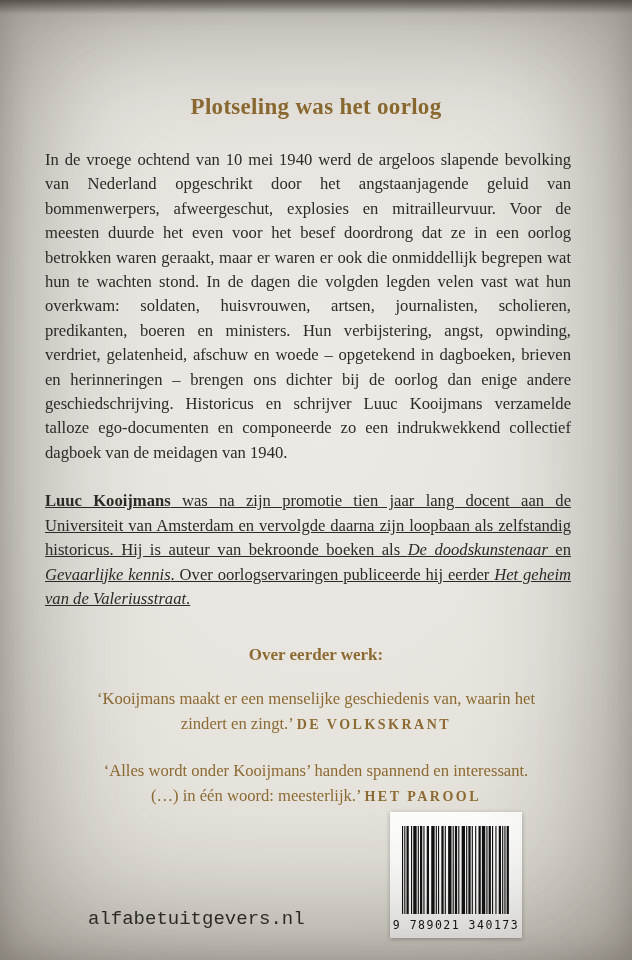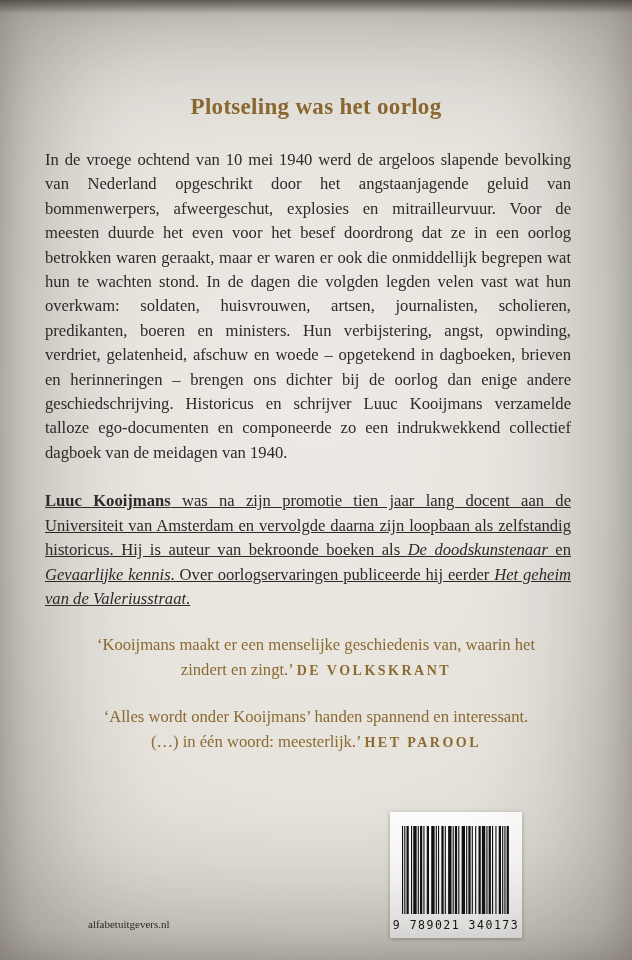--- a/index.html
+++ b/index.html
@@ -63,22 +63,23 @@
   .quote .source{
     font-size:14px;
     letter-spacing:2.5px;
     font-weight:bold;
     text-align:center;
   }
   .publisher{
     position:absolute;
     left:88px;
     bottom:30px;
-    font-size:11px;
+    font-size:19px;
     color:#2e2b27;
+    font-family:Liberation Mono, monospace;
   }
   .barcode-box{
     position:absolute;
     right:110px;
     bottom:22px;
     width:132px;
     height:126px;
     background:#fdfdfc;
     box-shadow:0 1px 4px rgba(40,35,28,0.35);
     display:flex;
@@ -107,20 +108,21 @@
 
 <div class="cover">
   <div class="content">
 
     <h1 class="title">Plotseling was het oorlog</h1>
 
     <p class="body-text">In de vroege ochtend van 10 mei 1940 werd de argeloos slapende bevolking van Nederland opgeschrikt door het angstaanjagende geluid van bommenwerpers, afweergeschut, explosies en mitrailleurvuur. Voor de meesten duurde het even voor het besef doordrong dat ze in een oorlog betrokken waren geraakt, maar er waren er ook die onmiddellijk begrepen wat hun te wachten stond. In de dagen die volgden legden velen vast wat hun overkwam: soldaten, huisvrouwen, artsen, journalisten, scholieren, predikanten, boeren en ministers. Hun verbijstering, angst, opwinding, verdriet, gelatenheid, afschuw en woede – opgetekend in dagboeken, brieven en herinneringen – brengen ons dichter bij de oorlog dan enige andere geschiedschrijving. Historicus en schrijver Luuc Kooijmans verzamelde talloze ego-documenten en componeerde zo een indrukwekkend collectief dagboek van de meidagen van 1940.</p>
 
     <p class="body-text bio"><span style="font-weight: bold;">Luuc Kooijmans</span><span> was na zijn promotie tien jaar lang docent aan de Universiteit van Amsterdam en vervolgde daarna zijn loopbaan als zelfstandig historicus. Hij is auteur van bekroonde boeken als </span><span style="font-style: italic;">De doodskunstenaar</span><span> en </span><span style="font-style: italic;">Gevaarlijke kennis</span><span>. Over oorlogservaringen publiceerde hij eerder </span><span style="font-style: italic;">Het geheim van de Valeriusstraat</span><span>.</span></p>
 
+    <div class="reviews-heading">Over eerder werk:</div>
 
     <div class="quote">
       <span>‘Kooijmans maakt er een menselijke geschiedenis van, waarin het zindert en zingt.’</span>
       <span class="source">DE VOLKSKRANT</span>
     </div>
 
     <div class="quote">
       <span>‘Alles wordt onder Kooijmans’ handen spannend en interessant. (…) in één woord: meesterlijk.’</span>
       <span class="source">HET PAROOL</span>
     </div>

